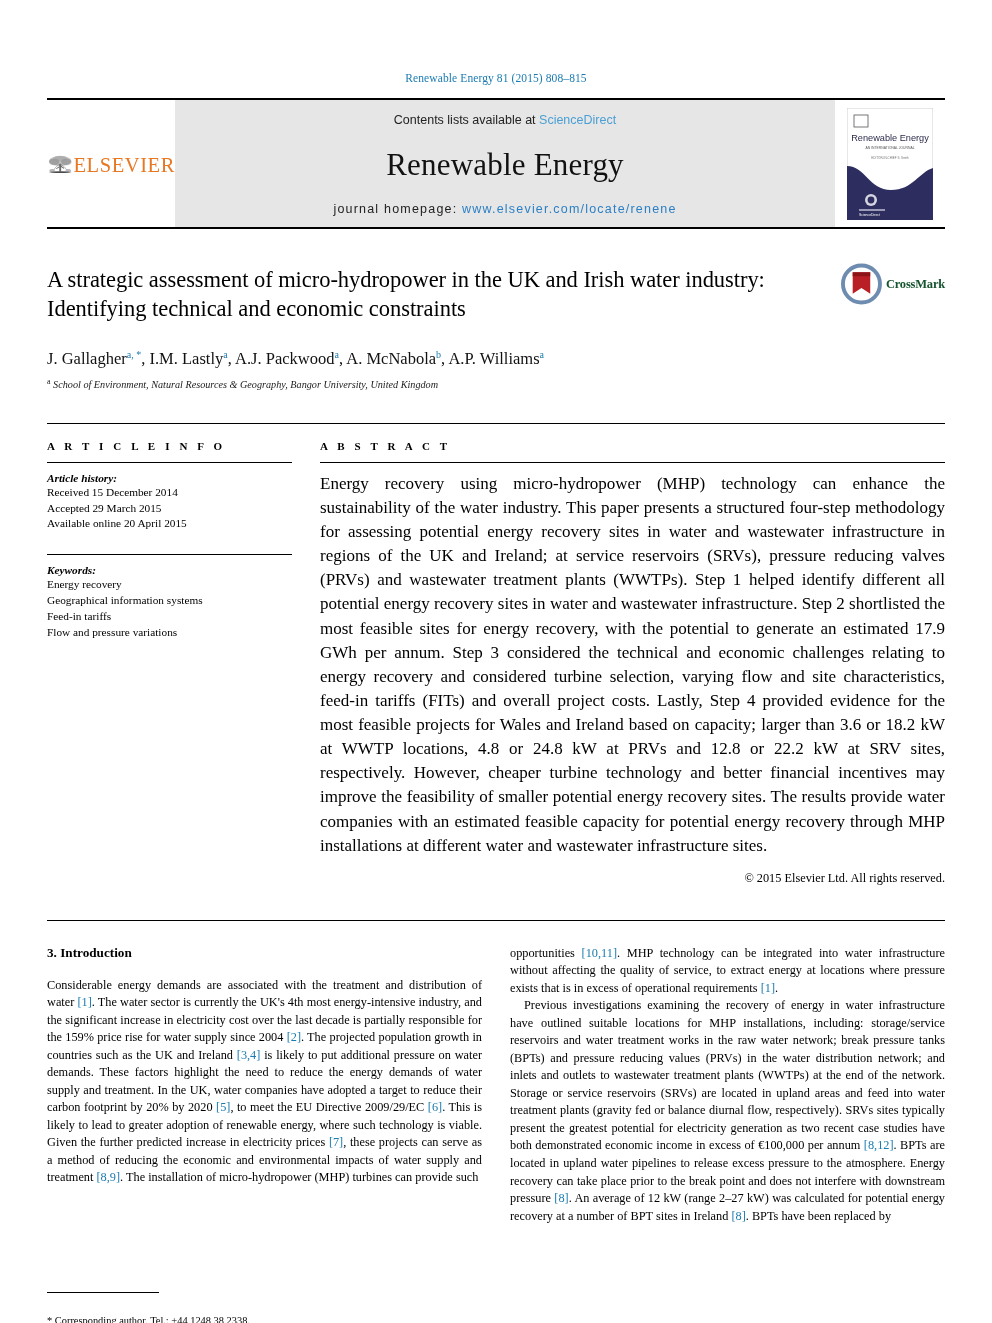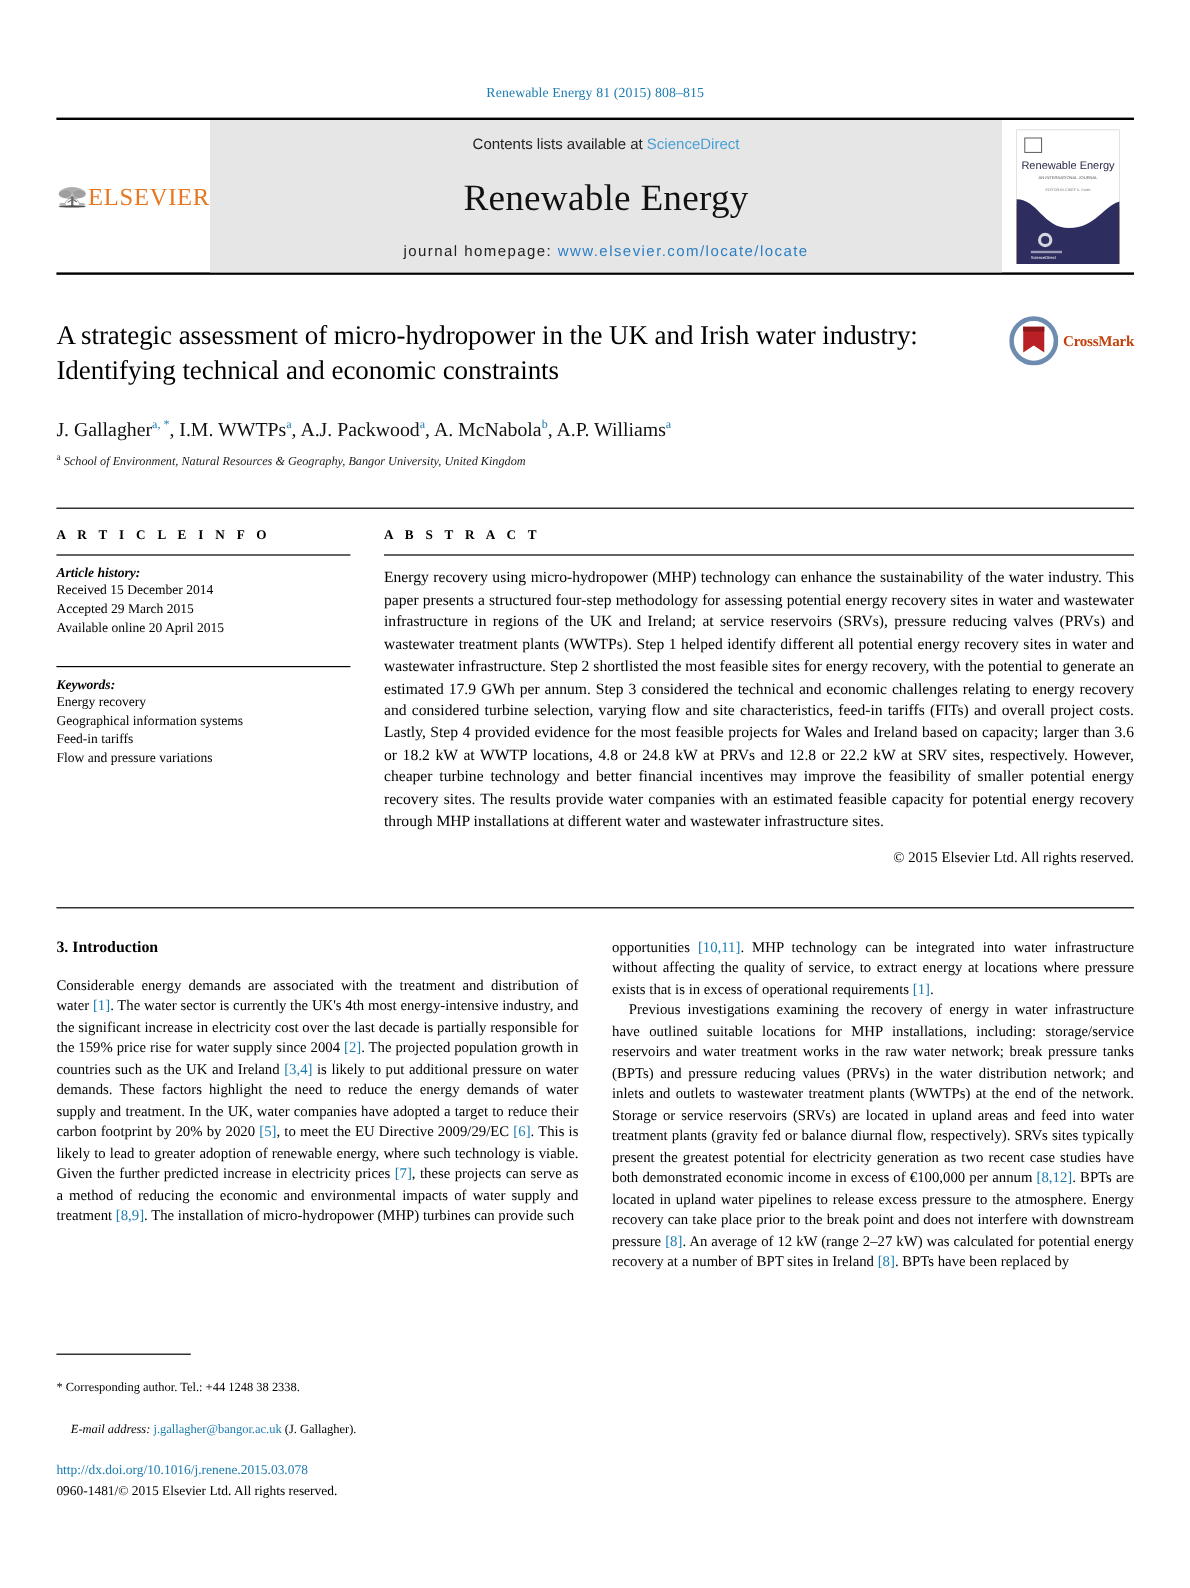--- a/index.html
+++ b/index.html
@@ -122,21 +122,21 @@
     width: 104px;
     height: 46px;
     display: flex;
     align-items: center;
     gap: 4px;
   }
   .crossmark-word {
     font-family: "Liberation Serif", serif;
     font-size: 12.5px;
     font-weight: bold;
-    color: #c2410c;
+    color: #14532d;
     letter-spacing: -.2px;
   }
 
   
   .authors {
     margin: 16px 47px 0 47px;
     font-family: "Liberation Serif", serif;
     font-size: 16.5px;
     color: #111;
     line-height: 1.3;
@@ -184,21 +184,21 @@
   }
   .info-line {
     font-family: "Liberation Serif", serif;
     font-size: 11.3px;
     line-height: 1.40;
   }
   .kw-block { margin-top: 22px; }
 
   .abstract-text {
     font-family: "Liberation Serif", serif;
-    font-size: 13px;
+    font-size: 17px;
     line-height: 1.42;
     text-align: justify;
     color: #000;
   }
   .copyright {
     font-family: "Liberation Serif", serif;
     font-size: 12.3px;
     text-align: right;
     margin-top: 13px;
   }
@@ -291,21 +291,21 @@
           <ellipse cx="22" cy="66" rx="12" ry="6" fill="#8a8a8a" opacity="0.6"></ellipse>
           <ellipse cx="90" cy="66" rx="12" ry="6" fill="#8a8a8a" opacity="0.6"></ellipse>
         </g>
       </svg>
       <div class="elsevier-word">ELSEVIER</div>
     </div>
 
     <div class="sd-banner">
       <div class="sd-line"><span>Contents lists available at </span><span class="sd-link">ScienceDirect</span></div>
       <div class="journal-title-big">Renewable Energy</div>
-      <div class="homepage-line"><span>journal homepage: </span><span class="hp-url">www.elsevier.com/locate/locate</span></div>
+      <div class="homepage-line"><span>journal homepage: </span><span class="hp-url">www.elsevier.com/locate/renene</span></div>
     </div>
 
     <div class="cover-thumb">
       <svg width="86" height="112" viewBox="0 0 86 112">
         <rect x="0" y="0" width="86" height="112" fill="#ffffff" stroke="#cfcfcf" stroke-width="1"></rect>
         <rect x="7" y="7" width="14" height="12" fill="#ffffff" stroke="#555" stroke-width="0.8"></rect>
         <g fill="#444" font-family="Liberation Sans, sans-serif">
           <text x="43" y="33" font-size="9.2" text-anchor="middle" fill="#2a2a4a">Renewable Energy</text>
           <text x="43" y="41" font-size="3.4" text-anchor="middle" fill="#555">AN INTERNATIONAL JOURNAL</text>
           <text x="43" y="51" font-size="3" text-anchor="middle" fill="#777">EDITOR-IN-CHIEF  S. Smith</text>
@@ -327,21 +327,21 @@
         <circle cx="21" cy="21" r="19" fill="none" stroke="#6e8bb0" stroke-width="4"></circle>
         <circle cx="21" cy="21" r="15" fill="#ffffff"></circle>
         <path d="M12 9 L30 9 L30 31 L21 25 L12 31 Z" fill="#b92025"></path>
         <path d="M12 9 L30 9 L30 13 L12 13 Z" fill="#8c1519"></path>
       </svg>
       <span class="crossmark-word">CrossMark</span>
     </div>
   </div>
 
   <div class="authors">
-    <span><span>J. Gallagher</span><sup class="star">a, *</sup></span>, <span><span>I.M. WWTPs</span><sup>a</sup></span>, <span><span>A.J. Packwood</span><sup>a</sup></span>, <span><span>A. McNabola</span><sup>b</sup></span>, <span><span>A.P. Williams</span><sup>a</sup></span>
+    <span><span>J. Gallagher</span><sup class="star">a, *</sup></span>, <span><span>I.M. Lastly</span><sup>a</sup></span>, <span><span>A.J. Packwood</span><sup>a</sup></span>, <span><span>A. McNabola</span><sup>b</sup></span>, <span><span>A.P. Williams</span><sup>a</sup></span>
   </div>
 
   <div class="affiliations">
     <div><sup>a</sup> <span>School of Environment, Natural Resources &amp; Geography, Bangor University, United Kingdom</span></div>
   </div>
 
   <div class="info-abstract">
     <div class="col-info">
       <div class="sec-head">A R T I C L E   I N F O</div>
       <div class="rule-thick"></div>

